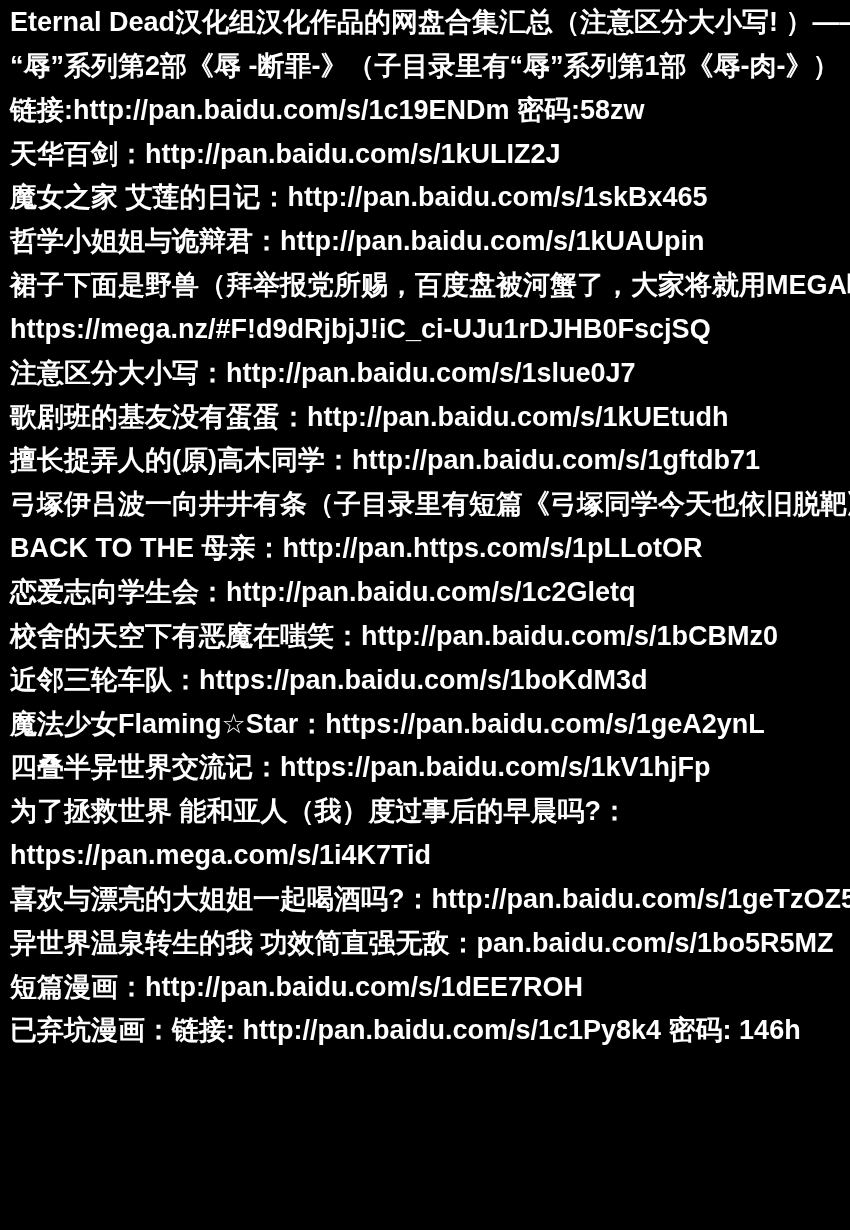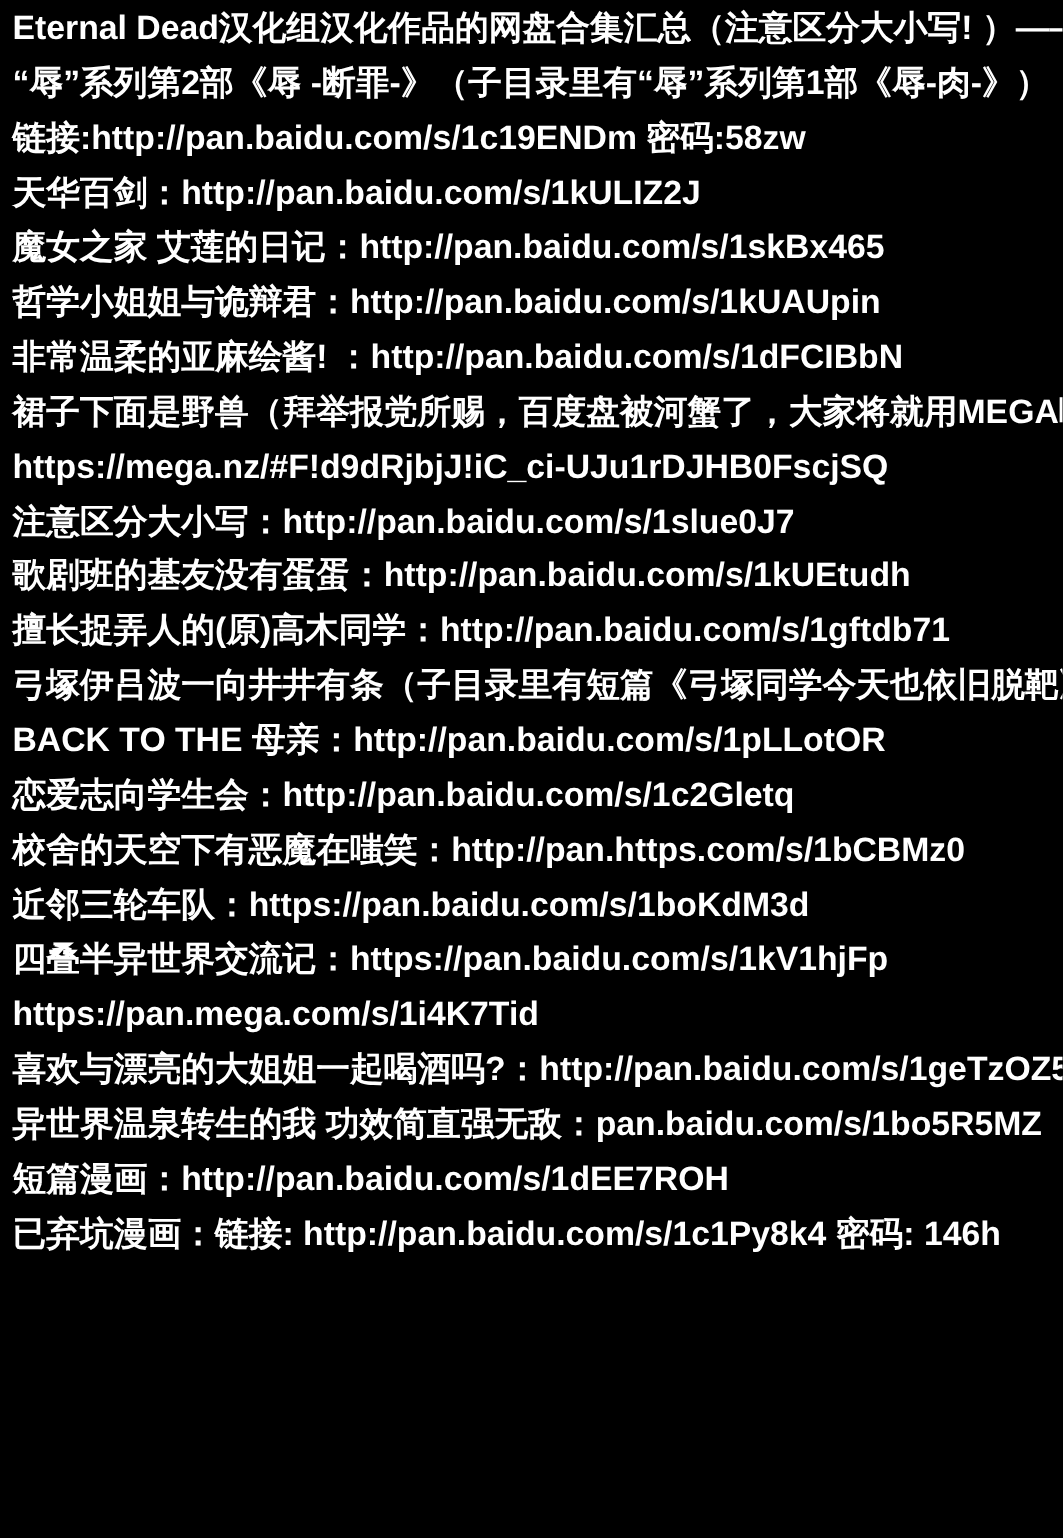--- a/index.html
+++ b/index.html
@@ -32,30 +32,31 @@
 </head>
 <body>
 
 <div class="page">
   <div class="line">Eternal Dead汉化组汉化作品的网盘合集汇总（注意区分大小写!  ）——</div>
   <div class="line">“辱”系列第2部《辱 -断罪-》（子目录里有“辱”系列第1部《辱-肉-》）：</div>
   <div class="line">链接:http://pan.baidu.com/s/1c19ENDm 密码:58zw</div>
   <div class="line">天华百剑：http://pan.baidu.com/s/1kULIZ2J</div>
   <div class="line">魔女之家 艾莲的日记：http://pan.baidu.com/s/1skBx465</div>
   <div class="line">哲学小姐姐与诡辩君：http://pan.baidu.com/s/1kUAUpin</div>
-  <div class="line">非常温柔的亚麻绘酱! ：http://pan.baidu.com/s/1dFCIBbN</div>
   <div class="line">裙子下面是野兽（拜举报党所赐，百度盘被河蟹了，大家将就用MEGA吧）：</div>
   <div class="line">https://mega.nz/#F!d9dRjbjJ!iC_ci-UJu1rDJHB0FscjSQ</div>
   <div class="line">注意区分大小写：http://pan.baidu.com/s/1slue0J7</div>
   <div class="line">歌剧班的基友没有蛋蛋：http://pan.baidu.com/s/1kUEtudh</div>
   <div class="line">擅长捉弄人的(原)高木同学：http://pan.baidu.com/s/1gftdb71</div>
   <div class="line">弓塚伊吕波一向井井有条（子目录里有短篇《弓塚同学今天也依旧脱靶》）：</div>
-  <div class="line">BACK TO THE 母亲：http://pan.baidu.com/s/1pLLotOR</div>
+  <div class="line">BACK TO THE 母亲：http://pan.https.com/s/1pLLotOR</div>
   <div class="line">恋爱志向学生会：http://pan.baidu.com/s/1c2Gletq</div>
-  <div class="line">校舍的天空下有恶魔在嗤笑：http://pan.https.com/s/1bCBMz0</div>
+  <div class="line">校舍的天空下有恶魔在嗤笑：http://pan.baidu.com/s/1bCBMz0</div>
   <div class="line">近邻三轮车队：https://pan.baidu.com/s/1boKdM3d</div>
+  <div class="line">魔法少女Flaming☆Star：https://pan.baidu.com/s/1geA2ynL</div>
   <div class="line">四叠半异世界交流记：https://pan.baidu.com/s/1kV1hjFp</div>
+  <div class="line">为了拯救世界 能和亚人（我）度过事后的早晨吗?：</div>
   <div class="line">https://pan.mega.com/s/1i4K7Tid</div>
   <div class="line">喜欢与漂亮的大姐姐一起喝酒吗?：http://pan.baidu.com/s/1geTzOZ5</div>
   <div class="line">异世界温泉转生的我 功效简直强无敌：pan.baidu.com/s/1bo5R5MZ</div>
   <div class="line">短篇漫画：http://pan.baidu.com/s/1dEE7ROH</div>
   <div class="line">已弃坑漫画：链接: http://pan.baidu.com/s/1c1Py8k4 密码: 146h</div>
 </div>
 
 </body></html>

